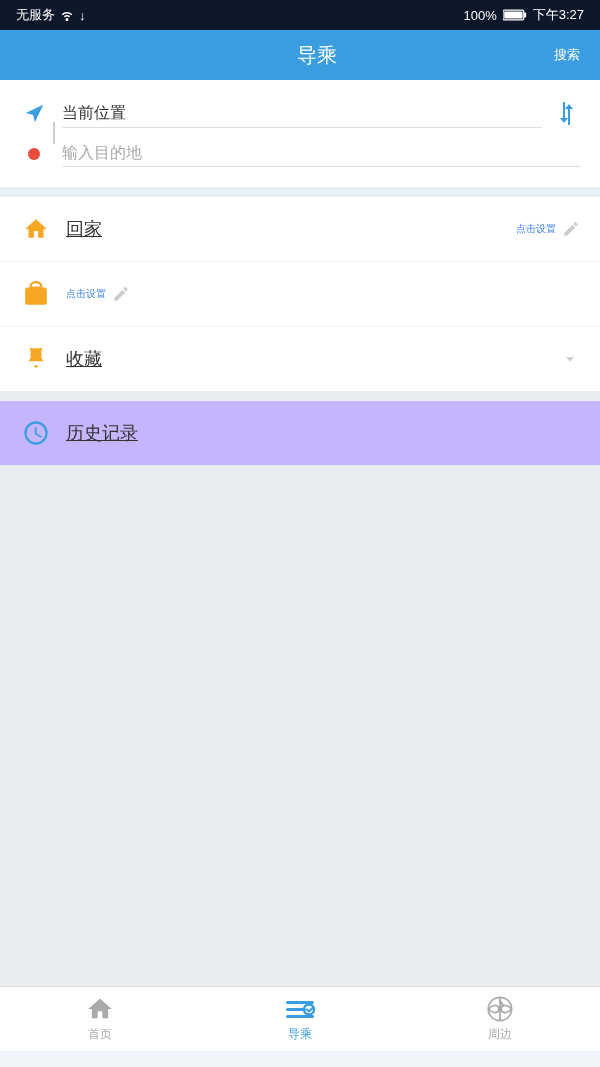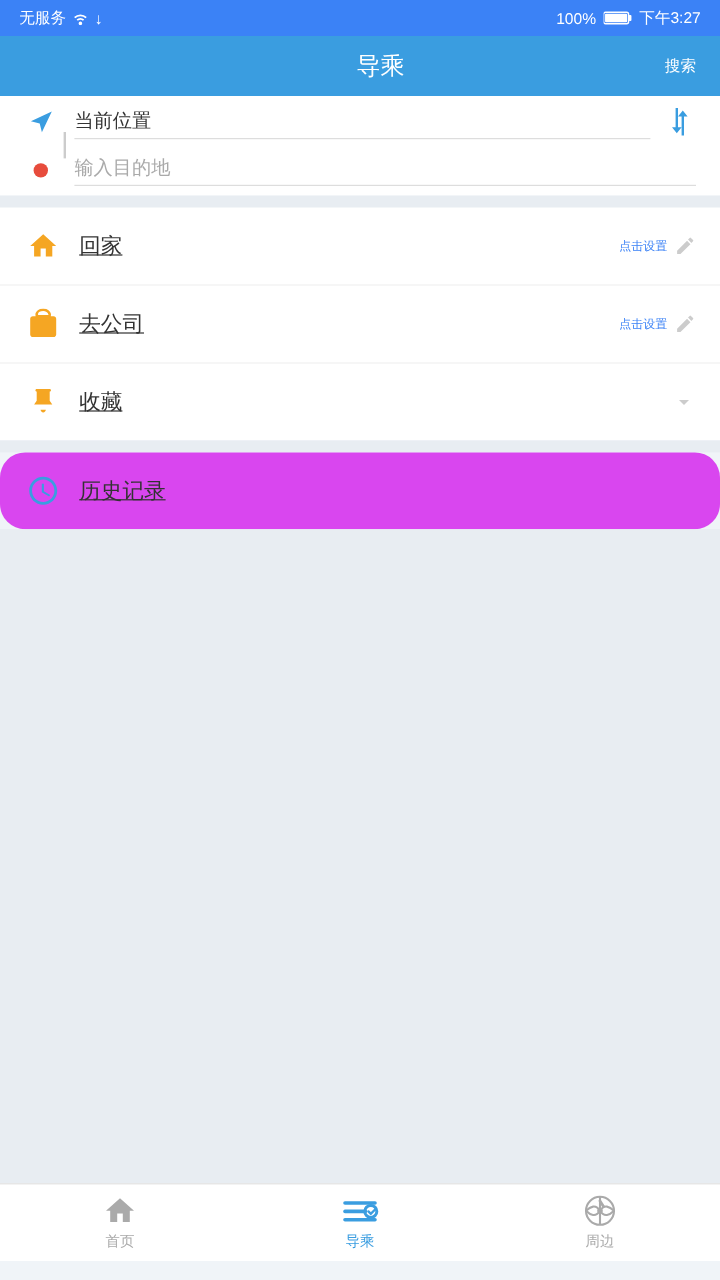--- a/index.html
+++ b/index.html
@@ -8,21 +8,21 @@
       width: 600px;
       min-height: 1067px;
       font-family: -apple-system, "PingFang SC", "Microsoft YaHei", sans-serif;
       background: #f0f4f8;
       display: flex;
       flex-direction: column;
     }
 
     
     .status-bar {
-      background: #3b82f6;
+      background: #0f172a;
       color: white;
       font-size: 13px;
       padding: 6px 16px;
       display: flex;
       justify-content: space-between;
       align-items: center;
       height: 30px;
     }
     .status-left { display: flex; align-items: center; gap: 4px; }
     .status-right { display: flex; align-items: center; gap: 6px; }
@@ -44,21 +44,21 @@
     }
     .top-nav-action {
       font-size: 13px;
       color: white;
       cursor: pointer;
     }
 
     
     .search-section {
       background: white;
-      padding: 2px 20px;
+      padding: 14px 20px;
     }
     .search-row {
       display: flex;
       align-items: center;
       gap: 14px;
       padding: 6px 0;
     }
     .search-row .icon-area {
       width: 28px;
       display: flex;
@@ -130,23 +130,22 @@
     .list-action {
       display: flex;
       align-items: center;
       gap: 6px;
       color: #3b82f6;
       font-size: 10px;
     }
 
     
     .history-section {
-      background: #d946ef;
+      background: #c4b5fd;
       margin-top: 0;
-      border-radius: 21px;
     }
     .history-item {
       display: flex;
       align-items: center;
       padding: 16px 20px;
     }
     .history-icon {
       width: 32px;
       height: 32px;
       display: flex;
@@ -293,21 +292,20 @@
         </svg>
       </div>
     </div>
 
     <div class="list-item">
       <div class="list-icon">
         <svg width="26" height="26" viewBox="0 0 24 24" fill="#f5a623">
           <path d="M20 6h-2.18c.07-.44.18-.88.18-1.36C18 2.54 15.46 0 12 0S6 2.54 6 4.64c0 .48.11.92.18 1.36H4C2.9 6 2 6.9 2 8v12c0 1.1.9 2 2 2h16c1.1 0 2-.9 2-2V8c0-1.1-.9-2-2-2zm-8-4c1.9 0 3.64 1.07 4 2.64.03.12.06.25.06.36H8.12c-.05-.23-.12-.46-.12-.7C8 2.97 9.79 2 12 2z"></path>
         </svg>
       </div>
-      <span class="list-label">去公司</span>
       <div class="list-action">
         <span>点击设置</span>
         <svg width="18" height="18" viewBox="0 0 24 24" fill="#ccc">
           <path d="M3 17.25V21h3.75L17.81 9.94l-3.75-3.75L3 17.25zm17.71-10.46a1 1 0 0 0 0-1.41l-2.34-2.34a1 1 0 0 0-1.41 0l-1.83 1.83 3.75 3.75 1.83-1.83z"></path>
         </svg>
       </div>
     </div>
 
     <div class="list-item">
       <div class="list-icon">

